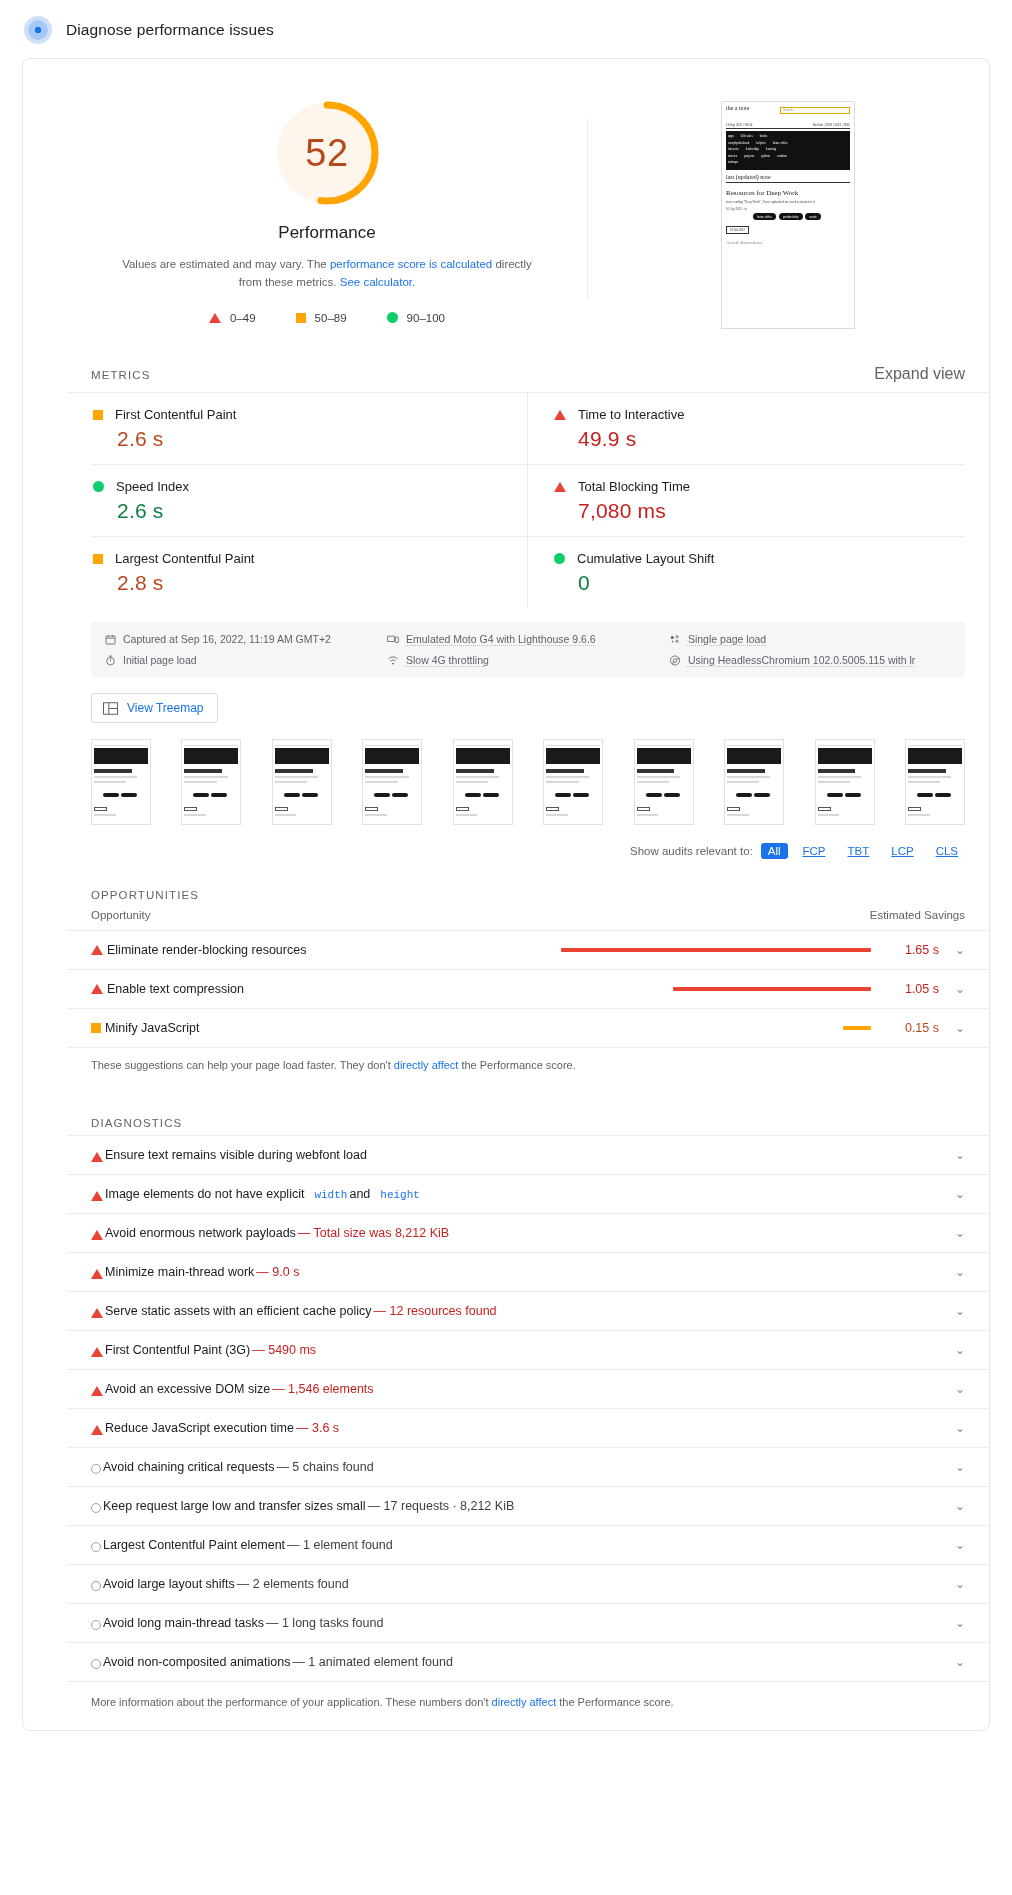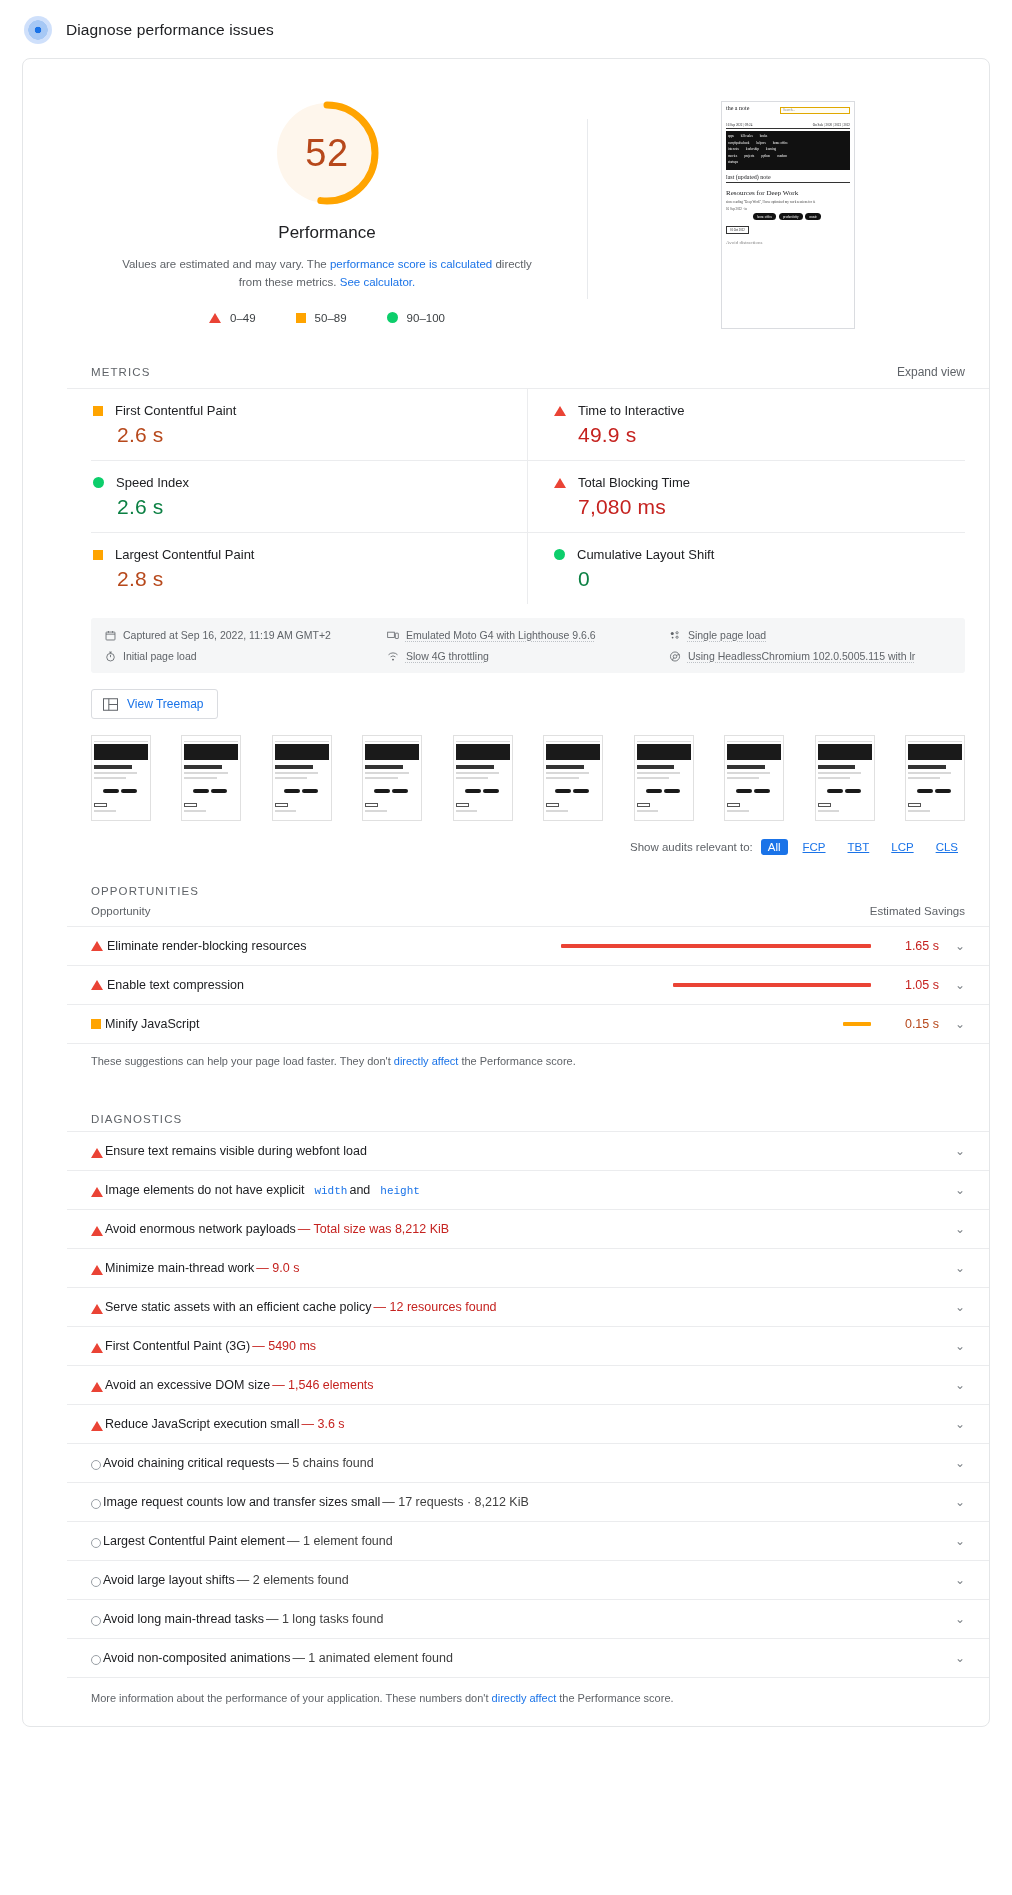--- a/index.html
+++ b/index.html
@@ -83,21 +83,21 @@
   .th-pill { display: inline-block; background: #111; color: #fff; border-radius: 6px; padding: 1.5px 4px; font-size: 3.2px; margin: 1px 2px 0 0; }
   .th-date { display: inline-block; border: 1px solid #333; padding: 1px 3px; font-size: 3px; margin-top: 6px; }
   .th-foot { margin-top: 6px; font-size: 5px; color: #888; font-family: "Liberation Serif", serif; }
 
   
   .sec-head {
     display: flex; align-items: baseline; justify-content: space-between;
     padding: 16px 24px 9px 24px; border-bottom: 1px solid #ebecee;
   }
   .sec-title { font-size: 11.5px; letter-spacing: 1.1px; color: #5f6368; text-transform: uppercase; }
-  .expand-link { font-size: 12px; color: #5f6368; cursor: pointer; }
+  .expand-link { font-size: 16px; color: #5f6368; cursor: pointer; }
 
   
   .metrics { display: flex; flex-wrap: wrap; padding: 0 24px; }
   .metric {
     width: 50%; padding: 14px 10px 13px 2px; border-bottom: 1px solid #ebecee;
   }
   .metric:nth-child(odd) { border-right: 1px solid #ebecee; padding-right: 24px; }
   .metric:nth-child(even) { padding-left: 26px; }
   .metric:nth-child(5), .metric:nth-child(6) { border-bottom: none; }
   .metric-top { display: flex; align-items: center; gap: 12px; }
@@ -622,39 +622,39 @@
           <span class="ico-tri"></span>
         <span>Avoid an excessive DOM size</span>
         <span class="diag-sub">— 1,546 elements</span>
         </div>
       <div class="chev">⌄</div>
     </div>
 
     <div class="diag-row">
       <div class="diag-left">
           <span class="ico-tri"></span>
-        <span>Reduce JavaScript execution small</span>
+        <span>Reduce JavaScript execution time</span>
         <span class="diag-sub">— 3.6 s</span>
         </div>
       <div class="chev">⌄</div>
     </div>
 
     <div class="diag-row">
       <div class="diag-left">
           <span class="ico-circle"></span>
         <span>Avoid chaining critical requests</span>
         <span class="diag-sub gray">— 5 chains found</span>
         </div>
       <div class="chev">⌄</div>
     </div>
 
     <div class="diag-row">
       <div class="diag-left">
           <span class="ico-circle"></span>
-        <span>Image request counts low and transfer sizes small</span>
+        <span>Keep request large low and transfer sizes small</span>
         <span class="diag-sub gray">— 17 requests · 8,212 KiB</span>
         </div>
       <div class="chev">⌄</div>
     </div>
 
     <div class="diag-row">
       <div class="diag-left">
           <span class="ico-circle"></span>
         <span>Largest Contentful Paint element</span>
         <span class="diag-sub gray">— 1 element found</span>

